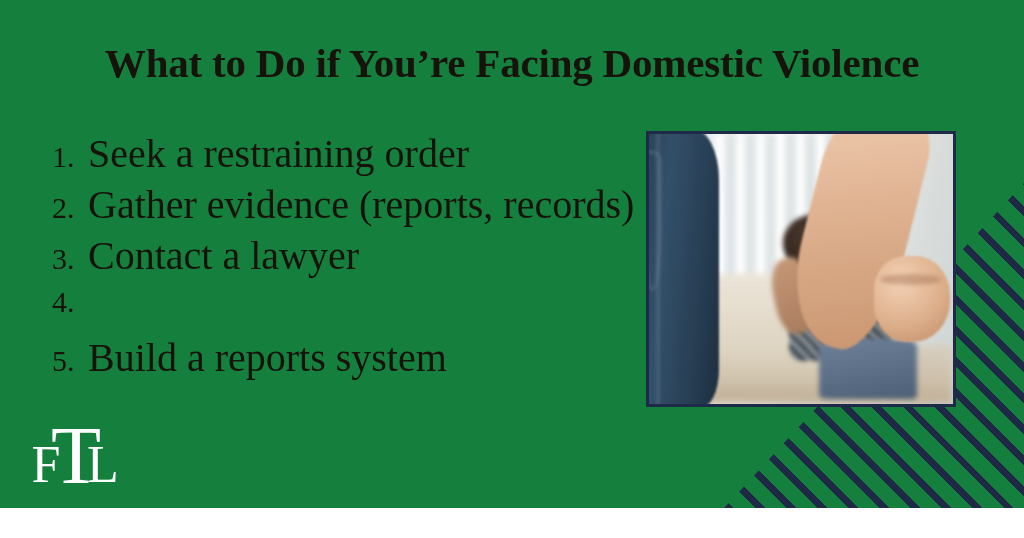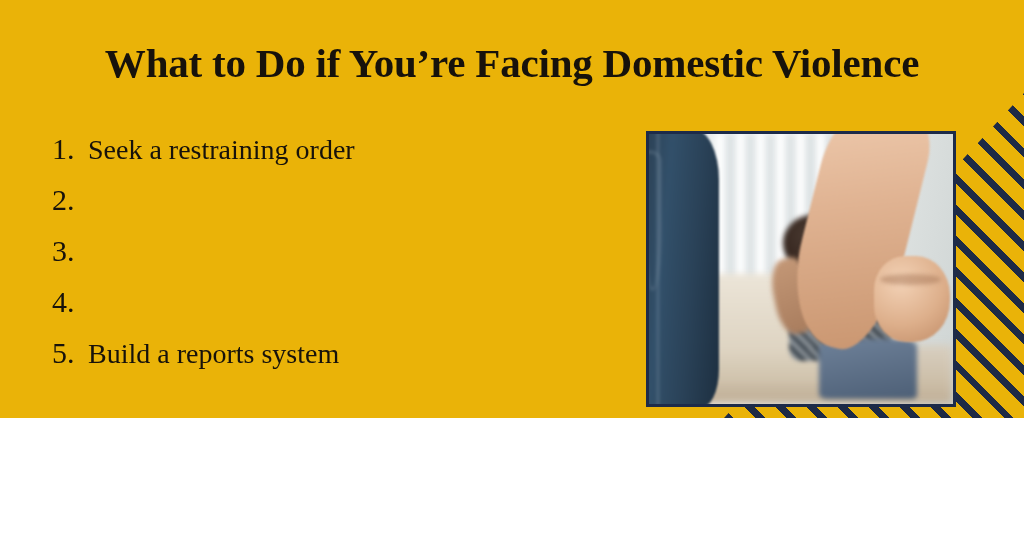--- a/index.html
+++ b/index.html
@@ -3,23 +3,23 @@
 <meta charset="utf-8">
 <style>
   html, body {
     margin: 0;
     padding: 0;
     background: #ffffff;
   }
   #canvas {
     position: relative;
     width: 1024px;
-    height: 418px;
+    height: 508px;
     overflow: hidden;
-    background: #eab308;
+    background: #15803d;
     font-family: "Liberation Serif", "DejaVu Serif", serif;
   }
 
   
   .stripes {
     position: absolute;
     right: 0;
     bottom: 0;
     width: 300px;
     height: 325px;
@@ -70,21 +70,21 @@
     color: #17120b;
     height: 51px;
   }
   .step-num {
     width: 36px;
     flex: 0 0 36px;
     text-align: left;
     font-size: 30px;
   }
   .step-text {
-    font-size: 28px;
+    font-size: 40px;
     white-space: nowrap;
   }
 
   
   .photo-frame {
     position: absolute;
     left: 646px;
     top: 131px;
     width: 310px;
     height: 276px;
@@ -283,23 +283,25 @@
 
   <div class="title">What to Do if You’re Facing Domestic Violence</div>
 
   <ol class="steps">
     <li class="step">
       <span class="step-num">1.</span>
       <span class="step-text">Seek a restraining order</span>
     </li>
     <li class="step">
       <span class="step-num">2.</span>
+      <span class="step-text">Gather evidence (reports, records)</span>
     </li>
     <li class="step">
       <span class="step-num">3.</span>
+      <span class="step-text">Contact a lawyer</span>
     </li>
     <li class="step">
       <span class="step-num">4.</span>
     </li>
     <li class="step">
       <span class="step-num">5.</span>
       <span class="step-text">Build a reports system</span>
     </li>
   </ol>
 

